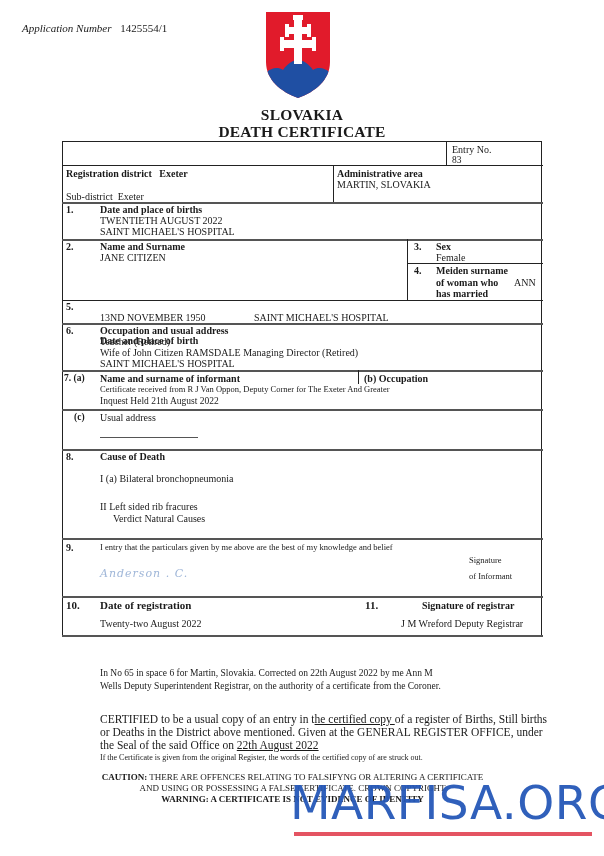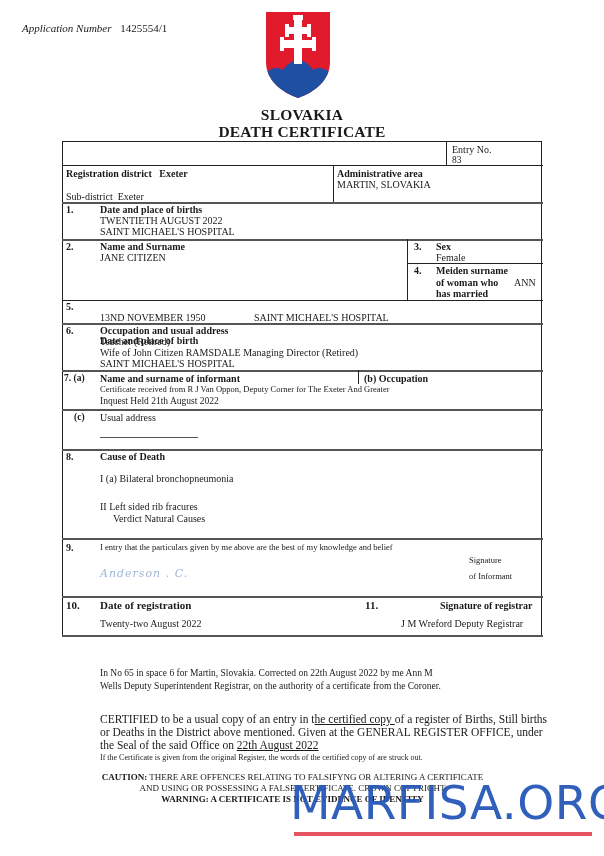--- a/index.html
+++ b/index.html
@@ -152,21 +152,21 @@
 <div class="txt num" style="left:66px; top:542px;">9.</div>
 <div class="txt small" style="left:100px; top:542px;font-family:Liberation Serif, serif;">I entry that the particulars given by me above are the best of my knowledge and belief</div>
 <div class="txt sig" style="left:100px; top:568px;">Anderson . C.</div>
 <div class="txt small" style="left:469px; top:555px;">Signature</div>
 <div class="txt small" style="left:469px; top:571px;">of Informant</div>
 
 <div class="txt bigb" style="left:66px; top:600px;">10.</div>
 <div class="txt bigb" style="left:100px; top:600px;">Date of registration</div>
 <div class="txt" style="left:100px; top:618px;">Twenty-two August 2022</div>
 <div class="txt bigb" style="left:365px; top:600px;">11.</div>
-<div class="txt b" style="left:400px; top:600px;padding-left:40px;">Signature of registrar</div>
+<div class="txt b" style="left:382px; top:600px;padding-left:40px;">Signature of registrar</div>
 <div class="txt" style="left:401px; top:618px;">J M Wreford Deputy Registrar</div>
 
 <div class="abs para" style="top:667px;">In No 65 in space 6 for Martin, Slovakia. Corrected on 22th August 2022 by me Ann M</div>
 <div class="abs para" style="top:680px;">Wells Deputy Superintendent Registrar, on the authority of a certificate from the Coroner.</div>
 
 <div class="abs cert" style="top:713px;">
   <span>CERTIFIED to be a usual copy of an entry in t</span><span class="u">he certified copy </span><span>of a register of Births, Still births</span>
 </div>
 <div class="abs cert" style="top:726px;">or Deaths in the District above mentioned. Given at the GENERAL REGISTER OFFICE, under</div>
 <div class="abs cert" style="top:739px;">

